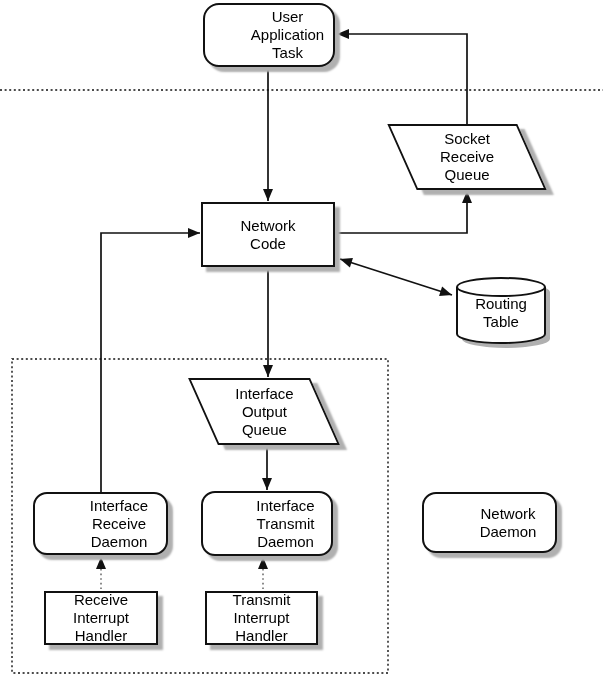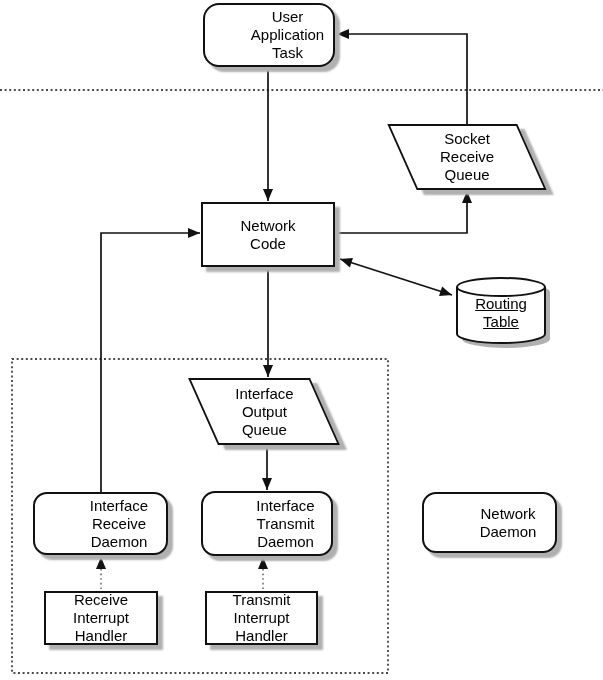--- a/index.html
+++ b/index.html
@@ -40,21 +40,20 @@
   .free-label {
     position: absolute;
     display: flex;
     align-items: center;
     justify-content: center;
     text-align: center;
     font-size: 15px;
     line-height: 18px;
     color: #000;
     white-space: pre-line;
-    text-decoration: underline;
   }
 </style>
 </head>
 <body>
 
 <div class="canvas">
 
   <svg class="layer" width="603" height="680" viewBox="0 0 603 680">
     <defs>
       <marker id="ah" markerUnits="userSpaceOnUse" markerWidth="14" markerHeight="12" viewBox="0 0 14 12" refX="13" refY="6" orient="auto-start-reverse">

